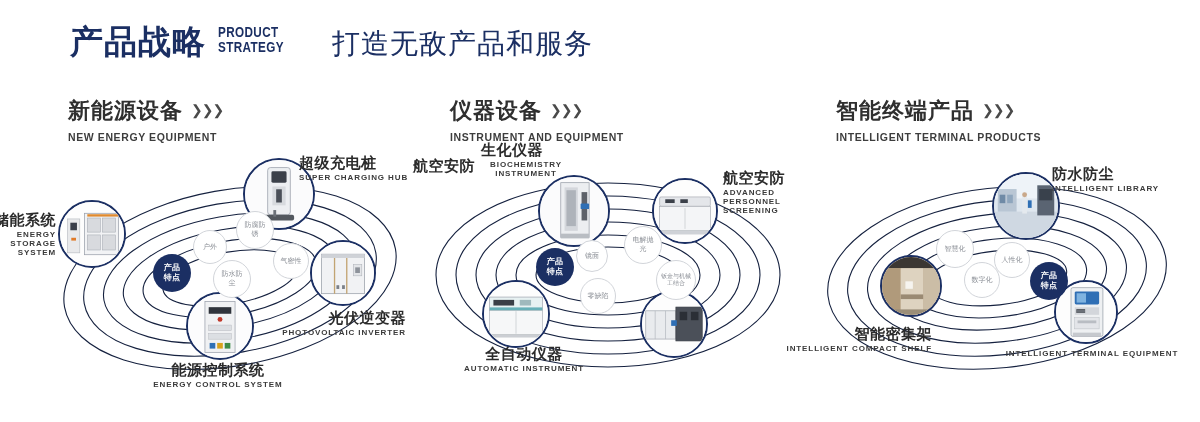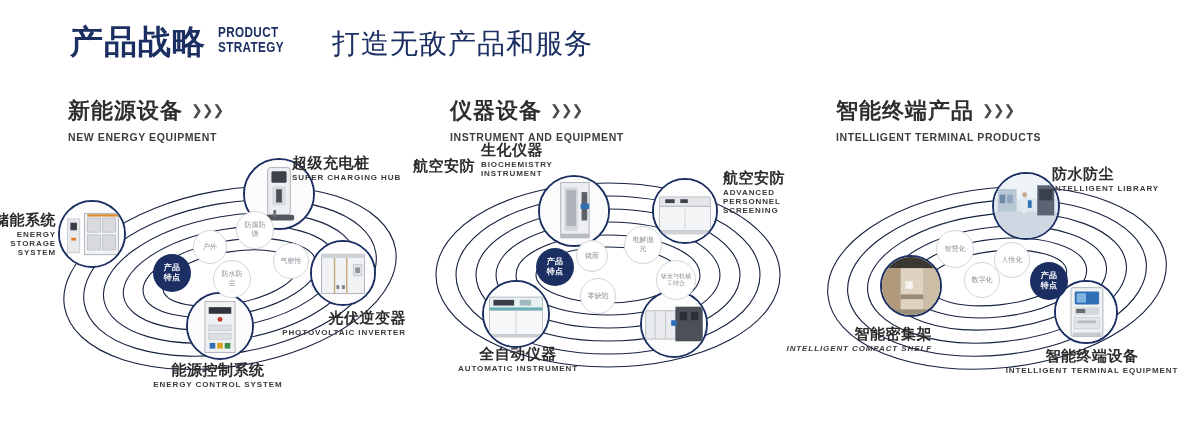--- a/index.html
+++ b/index.html
@@ -138,21 +138,21 @@
       <svg class="art" viewBox="0 0 72 72">
         <rect x="0" y="0" width="72" height="72" fill="#fbfbfc"></rect>
         <rect x="24" y="8" width="24" height="50" rx="3" fill="#eceef1" stroke="#9aa0aa" stroke-width="0.8"></rect>
         <rect x="28" y="12" width="16" height="12" rx="1.5" fill="#3b4049"></rect>
         <rect x="29" y="28" width="14" height="20" fill="#d7dade"></rect>
         <rect x="33" y="31" width="6" height="14" fill="#4a4f58"></rect>
         <rect x="20" y="58" width="32" height="6" rx="2" fill="#53585f"></rect>
         <rect x="30" y="53" width="3" height="7" fill="#6d727a"></rect>
       </svg>
     </div>
-    <div class="cap l" style="left:252px;top:5px;">
+    <div class="cap l" style="left:259px;top:5px;">
       <div class="cn">超级充电桩</div>
       <div class="en">SUPER CHARGING HUB</div>
     </div>
 
     <div class="node" style="left:270px;top:90px;width:66px;height:66px;">
       <svg class="art" viewBox="0 0 66 66">
         <rect x="0" y="0" width="66" height="66" fill="#fdfdfd"></rect>
         <rect x="10" y="13" width="46" height="42" fill="#f1f2f4" stroke="#9aa0aa" stroke-width="0.8"></rect>
         <rect x="10" y="13" width="46" height="4" fill="#cfd2d7"></rect>
         <line x1="24" y1="17" x2="24" y2="55" stroke="#c2a472" stroke-width="1.4"></line>
@@ -220,21 +220,21 @@
         <rect x="22" y="6" width="30" height="58" fill="#eceef1" stroke="#9aa0aa" stroke-width="0.8"></rect>
         <rect x="26" y="11" width="14" height="46" fill="#d4d7dc"></rect>
         <rect x="28" y="14" width="10" height="38" fill="#aeb3ba"></rect>
         <rect x="44" y="16" width="6" height="30" fill="#5d6169"></rect>
         <rect x="43" y="28" width="9" height="6" rx="1" fill="#2f6fb5"></rect>
         <rect x="22" y="60" width="30" height="5" fill="#b9bdc3"></rect>
       </svg>
     </div>
     <div class="cap l" style="left:63px;top:-8px;">
       <div class="cn">生化仪器</div>
-      <div class="en" style="white-space:normal;width:90px;text-align:left;">BIOCHEMISTRY INSTRUMENT</div>
+      <div class="en" style="white-space:normal;width:90px;text-align:center;">BIOCHEMISTRY INSTRUMENT</div>
     </div>
     <div class="cap r" style="left:-18px;top:8px;width:75px;">
       <div class="cn">航空安防</div>
     </div>
 
     <div class="node" style="left:234px;top:28px;width:66px;height:66px;">
       <svg class="art" viewBox="0 0 66 66">
         <rect x="0" y="0" width="66" height="66" fill="#fdfdfd"></rect>
         <rect x="6" y="18" width="54" height="10" rx="1.5" fill="#e4e6ea" stroke="#a5aab1" stroke-width="0.7"></rect>
         <rect x="12" y="20.5" width="10" height="4" fill="#3b4049"></rect>
@@ -267,21 +267,21 @@
         <rect x="0" y="0" width="68" height="68" fill="#fdfdfd"></rect>
         <rect x="6" y="16" width="56" height="14" fill="#e7f1f2" stroke="#9aa0aa" stroke-width="0.7"></rect>
         <rect x="10" y="19" width="22" height="6" fill="#3a3f47"></rect>
         <rect x="38" y="19" width="12" height="6" fill="#9fb9bd"></rect>
         <rect x="6" y="30" width="56" height="26" fill="#f6f7f8" stroke="#a8acb3" stroke-width="0.7"></rect>
         <line x1="34" y1="31" x2="34" y2="55" stroke="#c6c9ce" stroke-width="0.8"></line>
         <rect x="6" y="27" width="56" height="3" fill="#67b0b8"></rect>
         <rect x="8" y="56" width="52" height="3" fill="#cbced3"></rect>
       </svg>
     </div>
-    <div class="cap c" style="left:0px;top:196px;width:200px;">
+    <div class="cap c" style="left:6px;top:196px;width:200px;">
       <div class="cn">全自动仪器</div>
       <div class="en">AUTOMATIC INSTRUMENT</div>
     </div>
 
     <div class="bubble core" style="left:118px;top:98px;width:38px;height:38px;flex-direction:column;">
       <span>产品</span>
       <span>特点</span>
     </div>
     <div class="bubble" style="left:158px;top:90px;width:32px;height:32px;">镜面</div>
     <div class="bubble" style="left:206px;top:76px;width:38px;height:38px;">
@@ -334,39 +334,38 @@
         <rect x="0" y="12" width="20" height="50" fill="#b09a7b"></rect>
         <rect x="20" y="12" width="24" height="50" fill="#ded3c0"></rect>
         <rect x="44" y="12" width="18" height="50" fill="#cbbda6"></rect>
         <rect x="25" y="26" width="8" height="8" fill="#f6f4ef"></rect>
         <rect x="20" y="40" width="24" height="5" fill="#9a8a73"></rect>
         <rect x="0" y="56" width="62" height="6" fill="#9b8e78"></rect>
       </svg>
     </div>
     <div class="cap r" style="left:-40px;top:176px;width:160px;">
       <div class="cn">智能密集架</div>
-      <div class="en" style="white-space:normal;font-style:italic;">INTELLIGENT COMPACT SHELF</div>
+      <div class="en" style="white-space:normal;">INTELLIGENT COMPACT SHELF</div>
     </div>
 
     <div class="node" style="left:242px;top:130px;width:64px;height:64px;">
       <svg class="art" viewBox="0 0 64 64">
         <rect x="0" y="0" width="64" height="64" fill="#fdfdfd"></rect>
         <rect x="16" y="6" width="34" height="52" rx="2" fill="#eef0f2" stroke="#9aa0aa" stroke-width="0.8"></rect>
         <rect x="20" y="10" width="26" height="14" rx="1.5" fill="#2f6fb5"></rect>
         <rect x="22" y="12" width="10" height="10" fill="#7fb3e0"></rect>
         <rect x="20" y="27" width="26" height="8" fill="#d3d6db"></rect>
         <rect x="22" y="29" width="9" height="4" fill="#5b6husb"></rect>
         <rect x="22" y="29" width="9" height="4" fill="#6b7078"></rect>
         <rect x="20" y="38" width="26" height="12" fill="#e3e5e9" stroke="#b5b9bf" stroke-width="0.5"></rect>
         <rect x="23" y="41" width="20" height="3" fill="#b9bdc3"></rect>
         <rect x="18" y="54" width="30" height="4" fill="#c6c9ce"></rect>
       </svg>
     </div>
     <div class="cap c" style="left:180px;top:198px;width:200px;">
-      <div class="cn">智能终端设备</div>
       <div class="en">INTELLIGENT TERMINAL EQUIPMENT</div>
     </div>
 
     <div class="bubble core" style="left:218px;top:112px;width:38px;height:38px;flex-direction:column;">
       <span>产品</span>
       <span>特点</span>
     </div>
     <div class="bubble" style="left:124px;top:80px;width:38px;height:38px;">智慧化</div>
     <div class="bubble" style="left:152px;top:112px;width:36px;height:36px;">数字化</div>
     <div class="bubble" style="left:182px;top:92px;width:36px;height:36px;">人性化</div>

